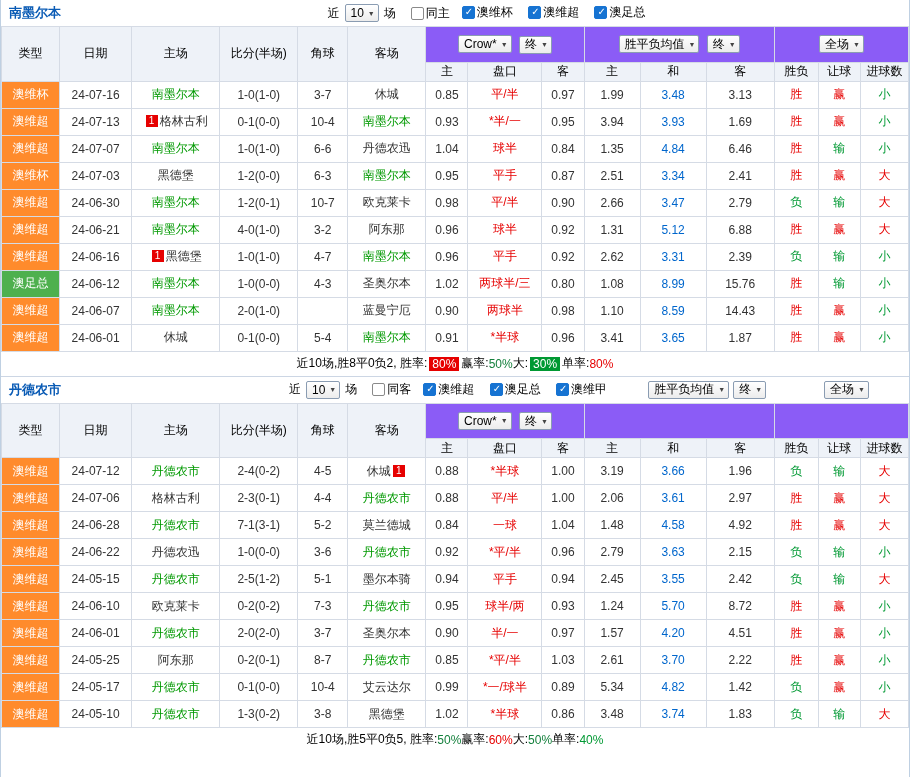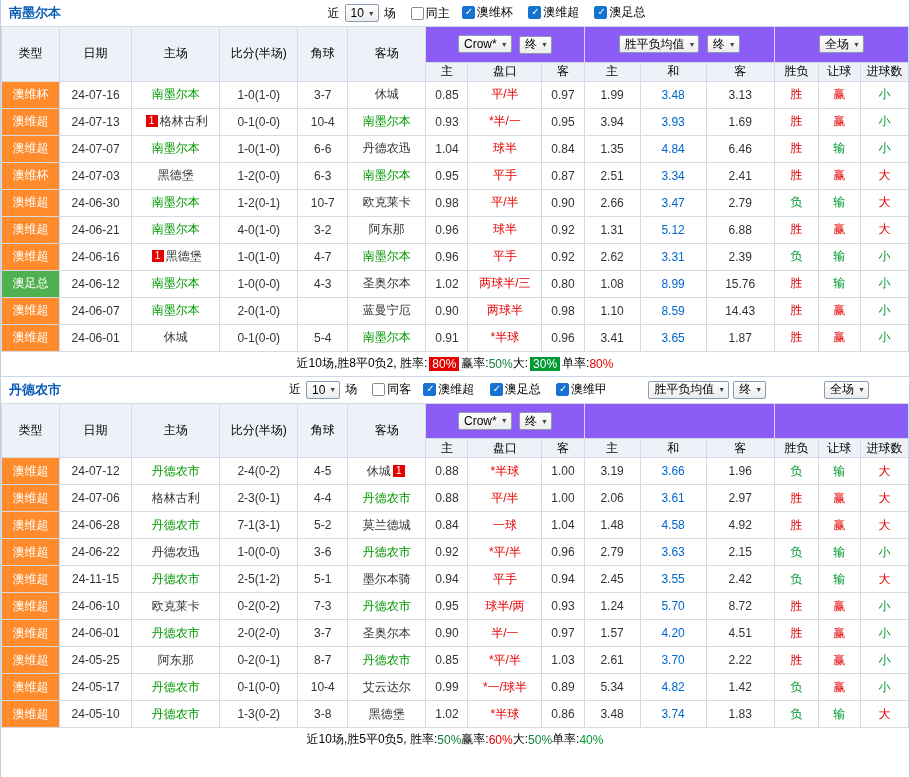--- a/index.html
+++ b/index.html
@@ -543,21 +543,21 @@
             <td>2.79</td>
             <td class="avg-draw-cell">3.63</td>
             <td>2.15</td>
             <td class="c-green">负</td>
             <td class="c-green">输</td>
             <td class="c-green">小</td>
           </tr>
 
           <tr>
             <td class="lg-orange">澳维超</td>
-            <td>24-11-15</td>
+            <td>24-05-15</td>
             <td><span class="t-green">丹德农市</span></td>
             <td>2-5(1-2)</td>
             <td>5-1</td>
             <td><span>墨尔本骑</span></td>
             <td>0.94</td>
             <td class="hcap-cell">平手</td>
             <td>0.94</td>
             <td>2.45</td>
             <td class="avg-draw-cell">3.55</td>
             <td>2.42</td>

